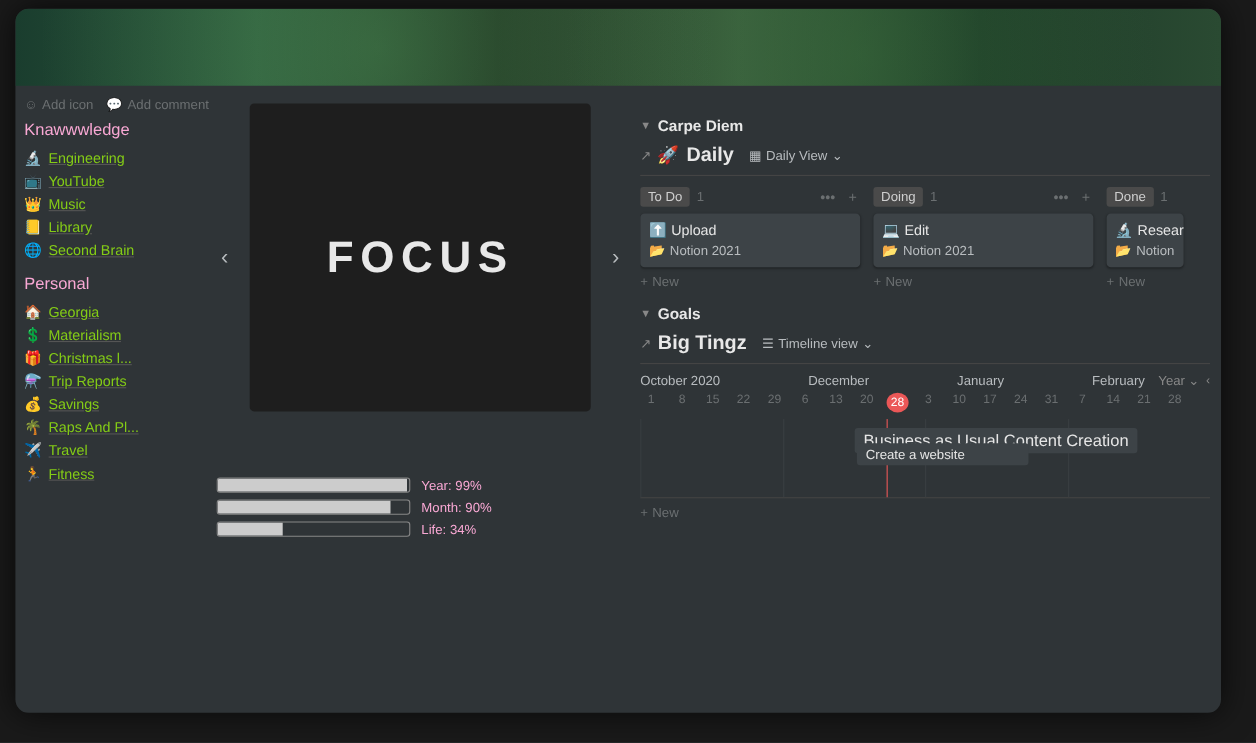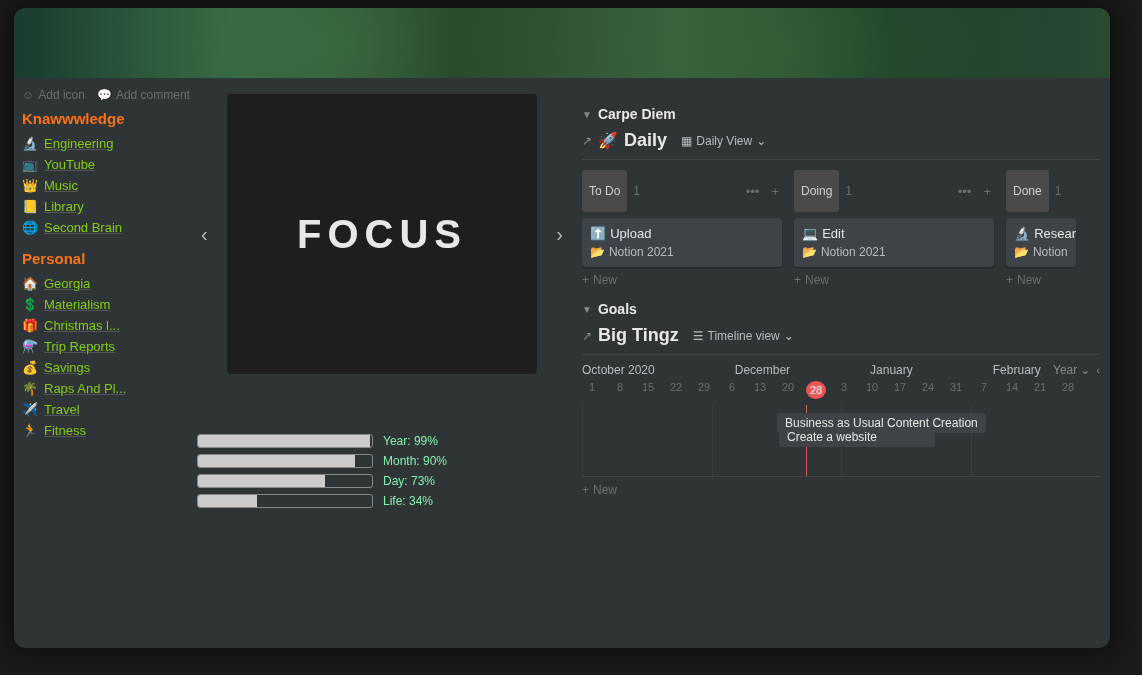--- a/index.html
+++ b/index.html
@@ -6,67 +6,67 @@
 body{background:#1a1a1a;width:1142px;height:675px;overflow:hidden}
 .window{position:absolute;top:8px;left:14px;width:1096px;height:640px;background:#2f3437;border-radius:12px;overflow:hidden;box-shadow:0 0 30px rgba(0,0,0,0.7)}
 .cover{height:70px;background:linear-gradient(90deg,#1a3d2e 0%,#2d5a3d 20%,#1e3322 40%,#3a5d3e 60%,#1d3a28 80%,#2a4a32 100%);position:relative;overflow:hidden}
 .cover::before{content:"";position:absolute;inset:0;background:radial-gradient(circle at 30% 50%,rgba(100,180,100,0.3),transparent 40%),radial-gradient(circle at 70% 60%,rgba(60,120,60,0.4),transparent 35%)}
 .content{padding:0 10px 0 8px}
 .meta{display:flex;gap:12px;margin:10px 0 4px 0}
 .meta-btn{display:flex;align-items:center;gap:4px;color:#6b6f71;font-size:12px;cursor:pointer}
 .title{color:#e8e8e8;font-size:36px;font-weight:700;margin-bottom:30px}
 .layout{display:flex;gap:20px}
 .left{width:160px;flex-shrink:0}
-.sec-h{color:#f97316;font-size:15px;font-weight:700;margin:4px 0 6px 0}
+.sec-h{color:#f9a8d4;font-size:15px;font-weight:400;margin:4px 0 6px 0}
 .nav-item{display:flex;align-items:center;gap:6px;padding:3px 0;cursor:pointer}
 .nav-item .em{font-size:13px;width:16px;text-align:center}
 .nav-item .lbl{color:#84cc16;font-size:13px;text-decoration:underline;text-decoration-color:#555;white-space:nowrap;overflow:hidden;text-overflow:ellipsis;max-width:130px}
 .center{width:360px;flex-shrink:0;display:flex;flex-direction:column;align-items:center}
 .carousel{width:310px;height:280px;background:#1e1e1e;border-radius:4px;display:flex;align-items:center;justify-content:center;position:relative;margin-bottom:60px;margin-top:-12px}
 .carousel .word{color:#e8e8e8;font-size:40px;font-weight:800;letter-spacing:6px}
 .chev{position:absolute;color:#b8bcbf;font-size:20px;cursor:pointer;padding:8px}
 .chev-l{left:-34px}
 .chev-r{right:-34px}
 .progress-rows{width:360px;margin-left:-10px}
 .prow{display:flex;align-items:center;gap:10px;margin-bottom:6px}
 .pbar{width:176px;height:14px;border:1px solid #888;border-radius:3px;overflow:hidden;flex-shrink:0}
 .pbar .fill{height:100%;background:#ccc}
-.plabel{color:#86efac;font-size:12px}
+.plabel{color:#f9a8d4;font-size:12px}
 .right{flex:1;min-width:0}
 .section{margin-bottom:14px}
 .sec-tog{display:flex;align-items:center;gap:6px;color:#e8e8e8;font-size:14px;font-weight:600;margin-bottom:8px;cursor:pointer}
 .sec-tog .tri{color:#888;font-size:10px}
 .dbhead{display:flex;align-items:center;gap:6px;margin-bottom:8px}
 .dbhead .arrow{color:#888;font-size:12px}
 .dbhead .emoji{font-size:16px}
 .dbhead .name{color:#e8e8e8;font-size:18px;font-weight:700}
 .viewsel{display:flex;align-items:center;gap:4px;margin-left:8px;color:#b8bcbf;font-size:12px;cursor:pointer}
 .board{border-top:1px solid #444;padding-top:10px;display:flex;gap:12px;overflow:hidden}
 .col{width:200px;flex-shrink:0}
 .col:last-child{width:70px}
 .col-head{display:flex;align-items:center;gap:6px;margin-bottom:6px}
-.col-head .tag{background:#4a4a4a;color:#cfcfcf;padding:14px 7px;border-radius:3px;font-size:12px}
+.col-head .tag{background:#4a4a4a;color:#cfcfcf;padding:2px 7px;border-radius:3px;font-size:12px}
 .col-head .cnt{color:#6b6f71;font-size:12px}
 .col-head .sp{flex:1}
 .col-head .act{color:#6b6f71;font-size:13px;cursor:pointer;padding:0 3px}
 .card{background:#3d4347;border-radius:4px;padding:8px;box-shadow:0 1px 2px rgba(0,0,0,0.3);margin-bottom:6px}
 .card-t{color:#e6e6e6;font-size:13px;display:flex;align-items:center;gap:4px;margin-bottom:4px}
 .card-s{color:#b8bcbf;font-size:12px;display:flex;align-items:center;gap:4px}
 .newbtn{color:#6b6f71;font-size:12px;display:flex;align-items:center;gap:4px;cursor:pointer;margin-top:2px}
 .timeline{border-top:1px solid #444;padding-top:8px;position:relative;overflow:hidden}
 .tl-head{display:flex;justify-content:space-between;align-items:center;margin-bottom:4px}
 .months{display:flex;gap:80px;color:#b8bcbf;font-size:12px}
 .tl-right{display:flex;align-items:center;gap:6px;color:#888;font-size:12px}
 .dates{display:flex;gap:8px;color:#6b6f71;font-size:11px;margin-bottom:6px;position:relative}
 .dates span{width:20px;text-align:center}
 .today{background:#eb5757;color:#fff;border-radius:50%;width:18px;height:18px;display:inline-flex;align-items:center;justify-content:center;font-size:11px}
 .tl-body{position:relative;height:72px;border-bottom:1px solid #444}
 .tl-grid{position:absolute;inset:0;display:flex}
 .tl-grid div{flex:1;border-left:1px solid #3a3f42}
-.bar1{position:absolute;top:8px;left:195px;background:#3d4347;color:#e6e6e6;font-size:12px;padding:3px 8px;border-radius:3px;white-space:nowrap}
+.bar1{position:absolute;top:8px;left:195px;background:#3d4347;color:#e6e6e6;font-size:15px;padding:3px 8px;border-radius:3px;white-space:nowrap}
 .bar2{position:absolute;top:22px;left:197px;width:156px;background:#3d4347;color:#e6e6e6;font-size:12px;padding:3px 8px;border-radius:3px;white-space:nowrap;overflow:hidden}
 .marker{position:absolute;top:0;bottom:0;left:224px;width:1px;background:#eb5757}
 .tl-new{color:#6b6f71;font-size:12px;margin-top:6px;display:flex;align-items:center;gap:4px;cursor:pointer}
 .yearsel{cursor:pointer;display:flex;align-items:center;gap:3px}
 .chev-s{color:#888;font-size:11px;cursor:pointer}
 </style>
 </head>
 <body>
 
 <div class="window">
@@ -157,26 +157,20 @@
               <div class="pbar">
                 <div class="fill" style="width:99%"></div>
               </div>
               <div class="plabel">Year: 99%</div>
             </div>
             <div class="prow">
               <div class="pbar">
                 <div class="fill" style="width:90%"></div>
               </div>
               <div class="plabel">Month: 90%</div>
-            </div>
-            <div class="prow">
-              <div class="pbar">
-                <div class="fill" style="width:73%"></div>
-              </div>
-              <div class="plabel">Day: 73%</div>
             </div>
             <div class="prow">
               <div class="pbar">
                 <div class="fill" style="width:34%"></div>
               </div>
               <div class="plabel">Life: 34%</div>
             </div>
           </div>
       </div>
 

